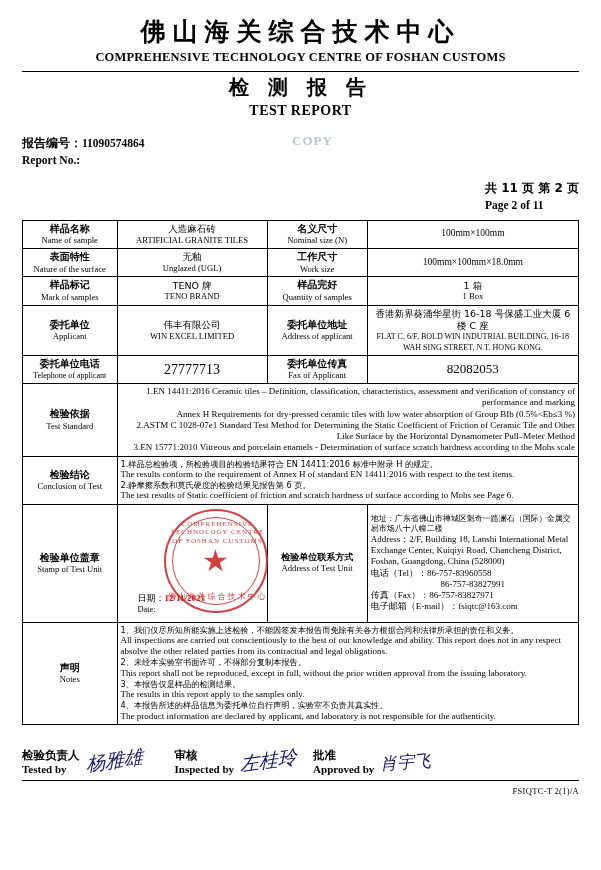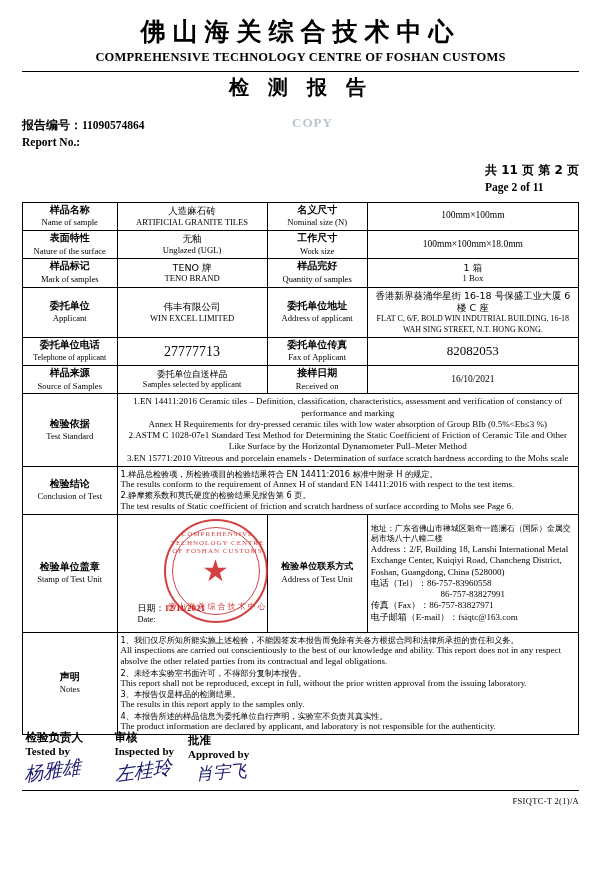--- a/index.html
+++ b/index.html
@@ -78,29 +78,29 @@
     margin-top:6px;
     table-layout:fixed;
   }
   table.main td {
     border:1px solid #000;
     padding:2px 3px;
     vertical-align:middle;
     font-size:9px;
     line-height:1.25;
   }
-  .c-cn { font-family:Liberation Mono, monospace; font-size:10px; font-weight:bold; display:block; }
+  .c-cn { font-family:Liberation Sans, sans-serif; font-size:10px; font-weight:bold; display:block; }
   .c-en { font-size:8.6px; display:block; }
   .lbl { text-align:center; }
   .val { text-align:center; }
   .val .v-cn { font-family:"DejaVu Sans", sans-serif; font-size:9.5px; display:block; }
   .val .v-en { font-size:8.6px; display:block; }
   .addr { text-align:left; font-size:7.6px; line-height:1.3; padding-left:4px; }
   .addr-cn { font-family:"DejaVu Sans", sans-serif; font-size:8px; }
-  .std { text-align:center; font-size:8.1px; line-height:1.35; padding:3px 4px; }
+  .std { text-align:right; font-size:8.1px; line-height:1.35; padding:3px 4px; }
   .concl { text-align:left; font-size:8.2px; line-height:1.4; padding:3px 4px; }
   .notes { text-align:left; font-size:7.8px; line-height:1.38; padding:3px 4px; }
   .notes-cn { font-family:"DejaVu Sans", sans-serif; font-size:8.2px; }
 
   .stampcell { position:relative; height:118px; }
   .stamp {
     position:absolute;
     left:46px; top:4px;
     width:104px; height:104px;
     border:2.5px solid #c22;
@@ -132,21 +132,21 @@
   .date-val { color:#c22; font-weight:bold; font-size:9px; }
 
   .signrow {
     margin-top:9px;
     display:flex;
     align-items:flex-end;
     font-size:11px;
     position:relative;
     height:42px;
   }
-  .signrow .grp { display:flex; align-items:flex-end;flex-direction:column; }
+  .signrow .grp { display:flex; align-items:flex-end; }
   .signrow .slabel { line-height:1.2; margin-right:4px; }
   .signrow .s-cn { font-family:"DejaVu Sans", sans-serif; font-weight:bold; font-size:11.5px; display:block; }
   .signrow .s-en { font-weight:bold; font-size:11px; display:block; }
   .sig {
     font-family:"Liberation Serif", serif;
     color:#1a1a6e;
     font-size:19px;
     font-style:italic;
     transform:rotate(-8deg) skewX(-6deg);
     margin:0 6px 2px 2px;
@@ -165,20 +165,21 @@
 </head>
 <body>
 
 <div class="page">
 
   <div class="hdr-cn">佛山海关综合技术中心</div>
   <div class="hdr-en">COMPREHENSIVE TECHNOLOGY CENTRE OF FOSHAN CUSTOMS</div>
   <div class="rule"></div>
 
   <div class="title-cn">检 测 报 告</div>
+  <div class="title-en">TEST REPORT</div>
 
   <div class="meta">
     <div class="meta-left">
       <div><span class="lbl-cn">报告编号：</span><span class="meta-val">11090574864</span></div>
       <div><span class="lbl-en">Report No.:</span></div>
     </div>
     <div class="copy-wm">COPY</div>
     <div class="meta-right">
       <div><span class="lbl-cn">共 11 页   第 2 页</span></div>
       <div><span class="lbl-en">Page 2 of 11</span></div>
@@ -278,37 +279,20 @@
         </td>
         <td class="lbl">
           <span class="c-cn">委托单位传真</span>
           <span class="c-en">Fax of Applicant</span>
         </td>
         <td class="val">
           <span class="v-en" style="font-size:13px">82082053</span>
         </td>
       </tr>
 
-      <tr>
-        <td class="lbl">
-          <span class="c-cn">样品来源</span>
-          <span class="c-en">Source of Samples</span>
-        </td>
-        <td class="val">
-          <span class="v-cn" style="font-size:8.8px">委托单位自送样品</span>
-          <span class="v-en" style="font-size:8.2px">Samples selected by applicant</span>
-        </td>
-        <td class="lbl">
-          <span class="c-cn">接样日期</span>
-          <span class="c-en">Received on</span>
-        </td>
-        <td class="val">
-          <span class="v-en" style="font-size:9.5px">16/10/2021</span>
-        </td>
-      </tr>
 
       <tr>
         <td class="lbl">
           <span class="c-cn">检验依据</span>
           <span class="c-en">Test Standard</span>
         </td>
         <td class="std" colspan="3">
           <div><span>1.EN 14411:2016 Ceramic tiles – Definition, classification, characteristics, assessment and verification of constancy of performance and marking</span></div>
           <div><span>Annex H Requirements for dry-pressed ceramic tiles with low water absorption of Group BIb (0.5%&lt;Eb≤3 %)</span></div>
           <div><span>2.ASTM C 1028-07e1 Standard Test Method for Determining the Static Coefficient of Friction of Ceramic Tile and Other Like Surface by the Horizontal Dynamometer Pull–Meter Method</span></div>

